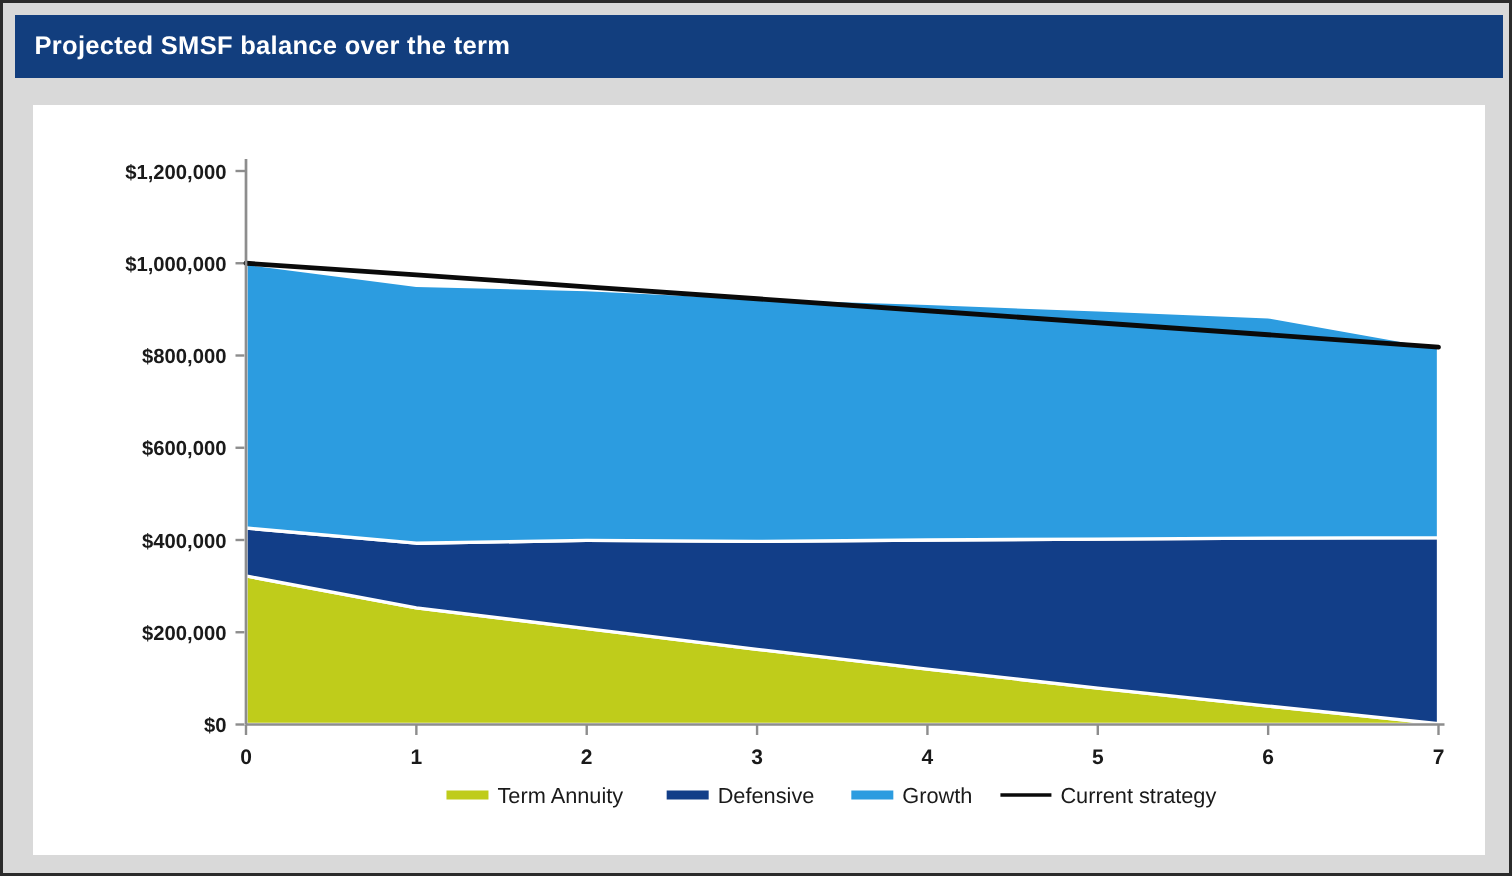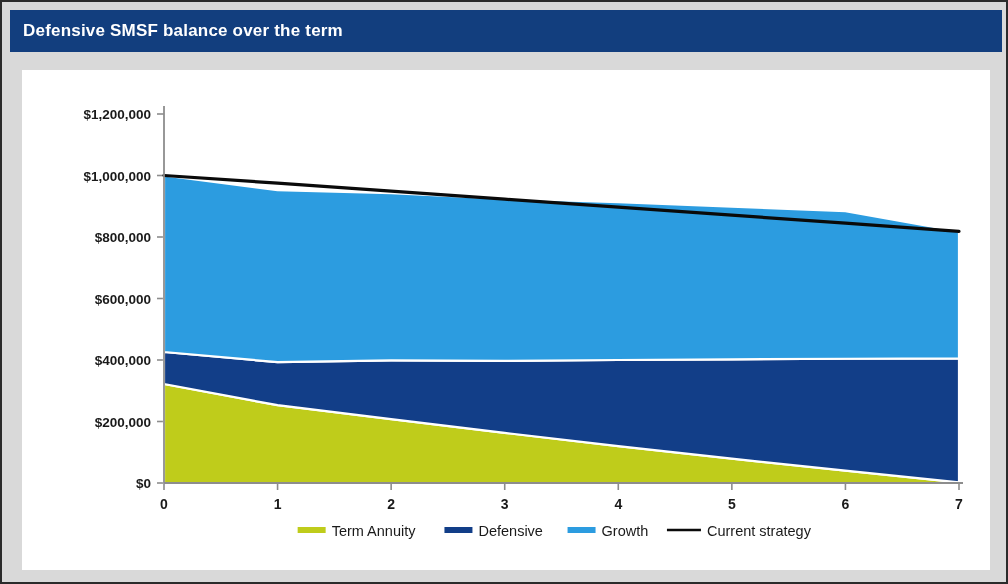--- a/index.html
+++ b/index.html
@@ -55,21 +55,21 @@
     font-size: 14.5px;
     fill: #1a1a1a;
   }
 </style>
 </head>
 <body>
 
 <div id="panel">
 
   <div id="title-bar">
-    <span id="title-text">Defensive SMSF balance over the term</span>
+    <span id="title-text">Projected SMSF balance over the term</span>
   </div>
 
   <div id="chart-frame">
     <svg id="chart-svg" width="968" height="500" viewBox="0 0 968 500">
       <g id="g-axis-ticks">
           <line x1="135" y1="413" x2="142" y2="413" stroke="#8d8d8d" stroke-width="1.6"></line>
           <line x1="135" y1="351.5" x2="142" y2="351.5" stroke="#8d8d8d" stroke-width="1.6"></line>
           <line x1="135" y1="290" x2="142" y2="290" stroke="#8d8d8d" stroke-width="1.6"></line>
           <line x1="135" y1="228.5" x2="142" y2="228.5" stroke="#8d8d8d" stroke-width="1.6"></line>
           <line x1="135" y1="167" x2="142" y2="167" stroke="#8d8d8d" stroke-width="1.6"></line>

